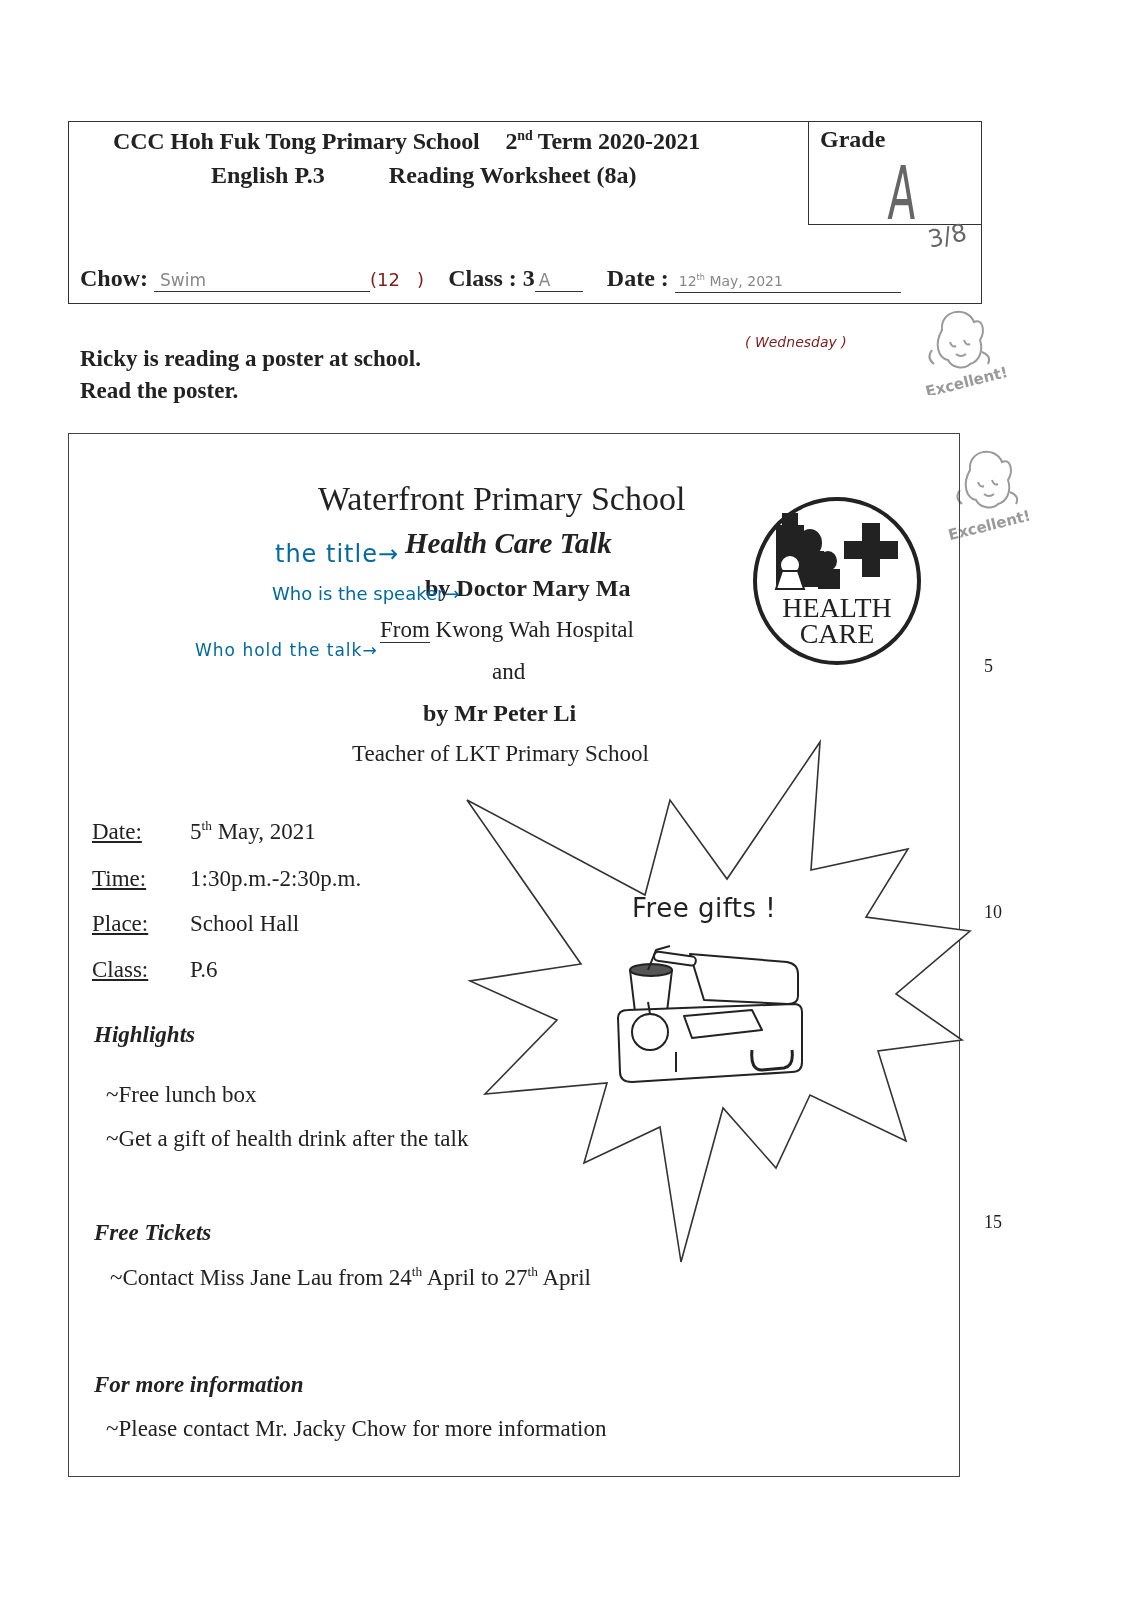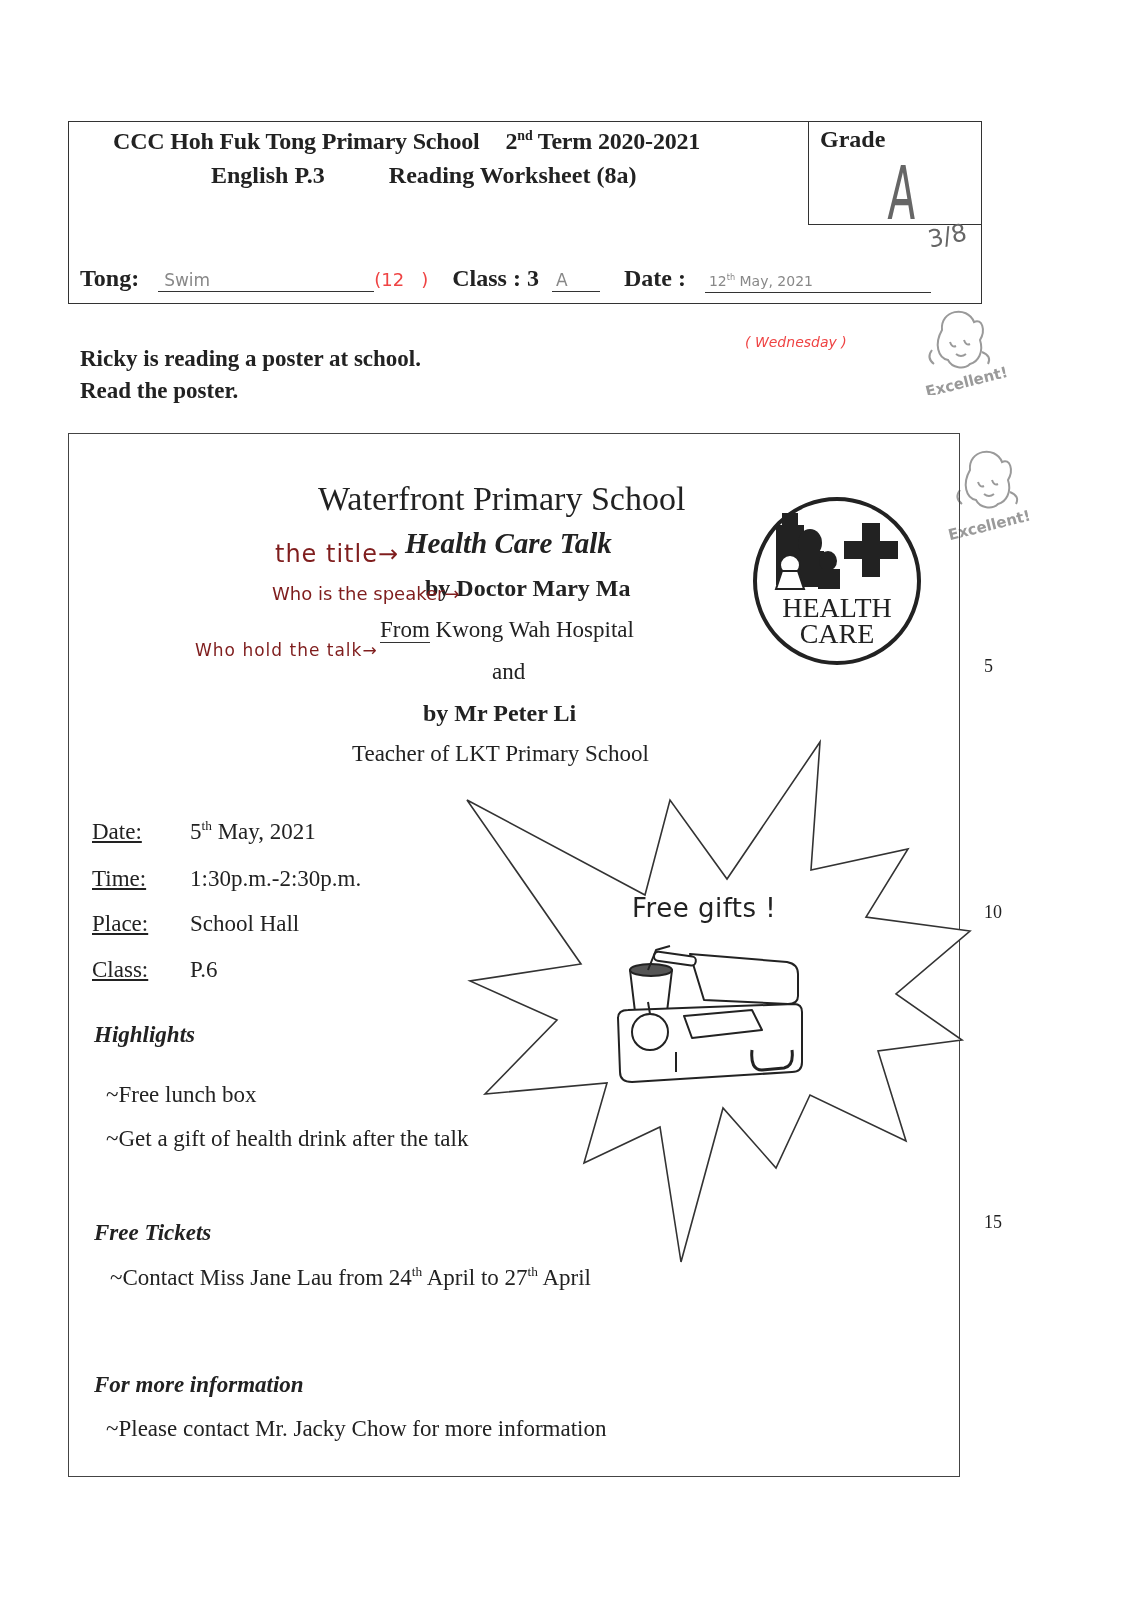--- a/index.html
+++ b/index.html
@@ -12,42 +12,42 @@
     .grade-box { left: 808px; top: 121px; width: 174px; height: 104px; border: 1.5px solid #333; box-sizing: border-box; }
     .grade-label { left: 820px; top: 126px; font-size: 24px; font-weight: bold; }
     .h-line1 { left: 113px; top: 128px; font-size: 24px; font-weight: bold; letter-spacing: -0.2px; }
     .h-line1 .term { margin-left: 26px; }
     .h-line2 { left: 211px; top: 162px; font-size: 24px; font-weight: bold; }
     .h-line2 .ws { margin-left: 64px; }
     sup { font-size: 0.58em; vertical-align: super; line-height: 0; }
 
     .name-row { left: 80px; top: 265px; font-size: 24px; font-weight: bold; white-space: nowrap; }
     .fill { display: inline-block; border-bottom: 1.5px solid #333; font-weight: normal; color: #888;
-            font-family: "DejaVu Sans", sans-serif; font-size: 17px; line-height: 22px; vertical-align: baseline; margin-left: 13px; }
+            font-family: "DejaVu Sans", sans-serif; font-size: 17px; line-height: 22px; vertical-align: baseline; }
     .fill-name { width: 210px; padding-left: 6px; }
     .fill-class { width: 44px; padding-left: 4px; }
     .fill-date { width: 222px; padding-left: 4px; font-size: 14px; }
-    .hand { font-family: "DejaVu Sans", sans-serif; color: #ef4444; font-weight: normal; }
+    .hand { font-family: "DejaVu Sans", sans-serif; color: #7f1d1d; font-weight: normal; }
     .paren-num { font-size: 18px; }
 
     .wednesday { left: 745px; top: 334px; font-size: 14px; font-style: italic; }
     .intro { left: 80px; top: 343px; font-size: 23px; font-weight: bold; line-height: 32px; }
 
     
     .poster { left: 68px; top: 433px; width: 892px; height: 1044px; border: 1.5px solid #444; box-sizing: border-box; }
     .p-school { left: 318px; top: 480px; font-size: 34px; }
     .p-title { left: 405px; top: 527px; font-size: 29px; font-weight: bold; font-style: italic; }
     .p-doctor { left: 425px; top: 575px; font-size: 24px; font-weight: bold; }
     .p-hospital { left: 380px; top: 617px; font-size: 23px; }
     .p-hospital .u { border-bottom: 1.5px solid #333; }
     .p-and { left: 492px; top: 659px; font-size: 23px; }
     .p-peter { left: 423px; top: 700px; font-size: 24px; font-weight: bold; }
     .p-teacher { left: 352px; top: 741px; font-size: 23px; }
 
-    .ann { font-family: "DejaVu Sans", sans-serif; color: #7f1d1d; text-align: center; }
+    .ann { font-family: "DejaVu Sans", sans-serif; color: #0369a1; text-align: center; }
     .ann1 { left: 275px; top: 540px; font-size: 24px; letter-spacing: 1px; }
     .ann2 { left: 272px; top: 583px; font-size: 18px; }
     .ann3 { left: 195px; top: 640px; font-size: 17px; letter-spacing: 1px; }
 
     .info { left: 92px; font-size: 23px; }
     .info .lbl { display: inline-block; width: 98px; text-decoration: underline; }
     .info1 { top: 819px; }
     .info2 { top: 866px; }
     .info3 { top: 911px; }
     .info4 { top: 957px; }
@@ -82,21 +82,21 @@
 <div class="abs score-mark">3/8</div>
 
 <div class="abs h-line1">
   <span>CCC Hoh Fuk Tong Primary School</span><span class="term"><span>2</span><sup>nd</sup><span> Term 2020-2021</span></span>
 </div>
 <div class="abs h-line2">
   <span>English P.3</span><span class="ws">Reading Worksheet (8a)</span>
 </div>
 
 <div class="abs name-row">
-  <span>Tong:</span>
+  <span>Chow:</span>
   <span class="fill fill-name">Swim</span><span class="hand paren-num">(<span>12</span>&nbsp;&nbsp;&nbsp;)</span>
   &nbsp;&nbsp;&nbsp;<span>Class : 3</span><span class="fill fill-class">A</span>
   &nbsp;&nbsp;&nbsp;<span>Date :</span>
   <span class="fill fill-date"><span>12</span><sup>th</sup><span> May, 2021</span></span>
 </div>
 
 <div class="abs wednesday hand">( Wednesday )</div>
 
 <svg class="abs" style="left:912px;top:300px;width:100px;height:95px;" viewBox="0 0 100 95">
   <g fill="none" stroke="#9a9a9a" stroke-width="2">

